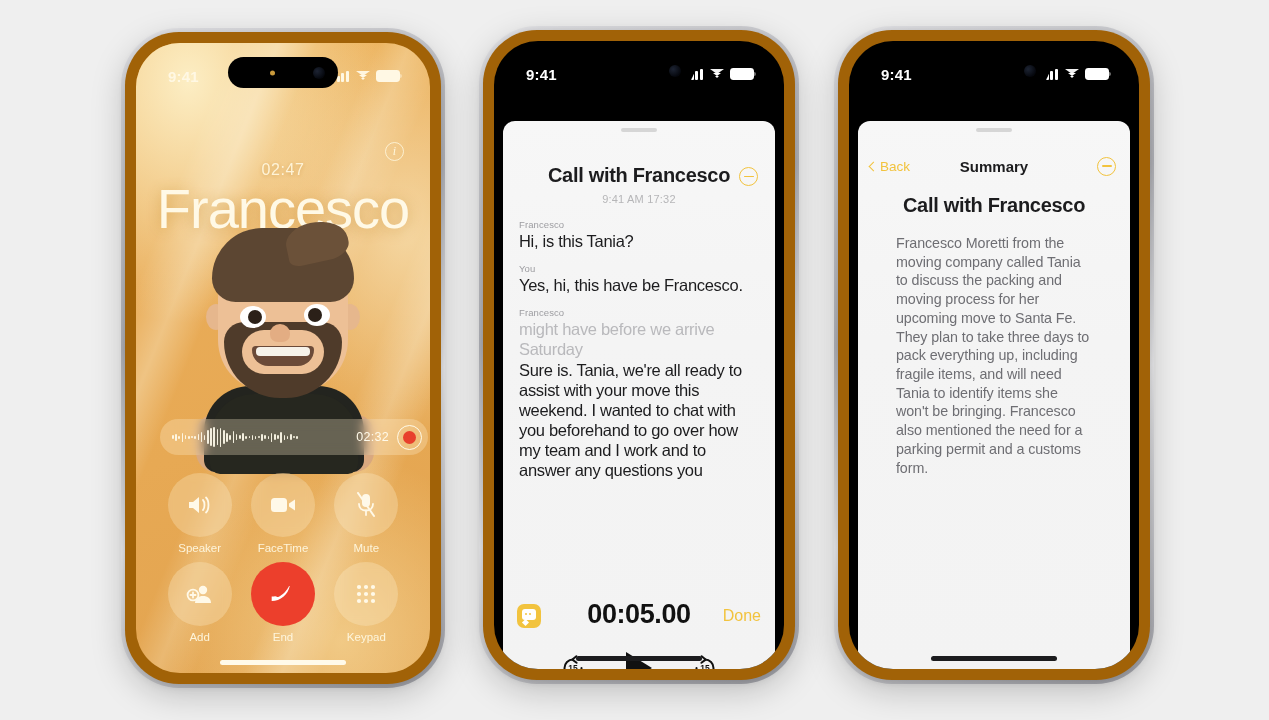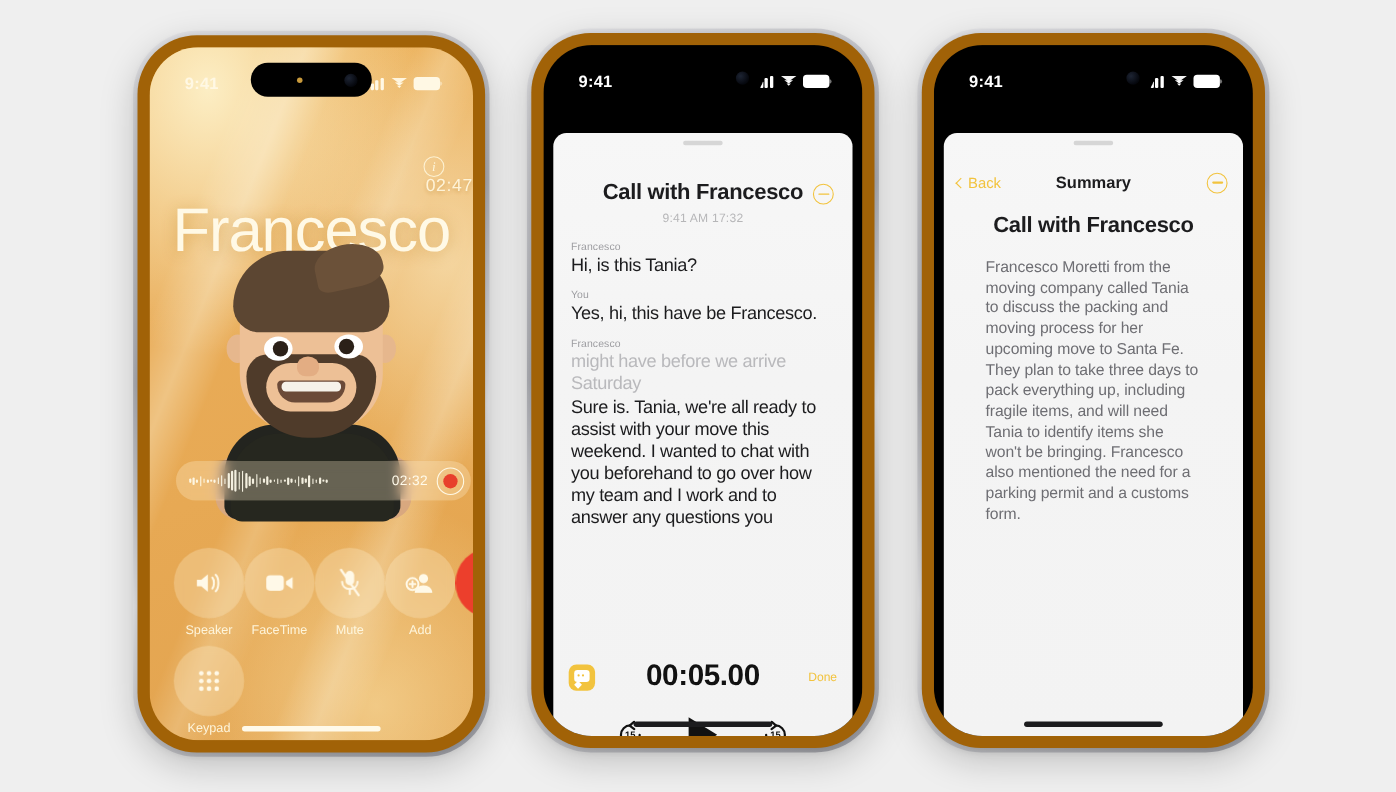--- a/index.html
+++ b/index.html
@@ -60,21 +60,21 @@
         radial-gradient(120% 70% at 18% 6%, rgba(255,248,214,.85), rgba(255,248,214,0) 55%),
         radial-gradient(90% 55% at 92% 30%, rgba(255,250,222,.55), rgba(255,250,222,0) 60%),
         radial-gradient(100% 50% at 70% 95%, rgba(255,238,186,.5), rgba(255,238,186,0) 60%),
         linear-gradient(160deg,#eeb55e 0%,#e9ac58 30%,#e7a954 58%,#e2a34f 100%);
       color:#fff8e4; }
   .sheen { position:absolute; inset:0; pointer-events:none; mix-blend-mode:screen; opacity:.55;
       background:
         linear-gradient(112deg, rgba(255,255,255,0) 18%, rgba(255,252,226,.55) 26%, rgba(255,255,255,0) 33%),
         linear-gradient(112deg, rgba(255,255,255,0) 44%, rgba(255,250,220,.4) 50%, rgba(255,255,255,0) 57%),
         linear-gradient(112deg, rgba(255,255,255,0) 66%, rgba(255,252,230,.45) 73%, rgba(255,255,255,0) 80%); }
-  .call-timer { position:absolute; top:118px; width:100%; text-align:right;
+  .call-timer { position:absolute; top:118px; width:100%; text-align:center;
                 font-size:16px; letter-spacing:.6px; color:#fff6dc; text-shadow:0 1px 4px rgba(170,110,20,.4); opacity:.95; }
   .caller-name { position:absolute; top:133px; width:100%; text-align:center;
                  font-size:56px; font-weight:400; letter-spacing:-1px; color:#fff9e6;
                  text-shadow:0 2px 14px rgba(190,125,25,.45); }
   .info-btn { position:absolute; top:99px; right:26px; width:19px; height:19px;
               border:1.5px solid rgba(255,250,226,.8); border-radius:50%;
               display:flex; align-items:center; justify-content:center;
               font-size:12px; font-style:italic; font-family:"Liberation Serif",serif;
               color:rgba(255,250,226,.92); }
 
@@ -111,22 +111,22 @@
   .rec-bar { position:absolute; left:24px; top:376px; width:268px; height:36px;
              border-radius:18px; background:rgba(255,240,205,.30);
              backdrop-filter:blur(6px); display:flex; align-items:center; padding:0 6px 0 12px; gap:8px; }
   .wave { flex:1; display:flex; align-items:center; gap:1.6px; height:22px; }
   .wave i { width:1.6px; background:rgba(255,252,235,.92); border-radius:1px; display:block; }
   .rec-time { font-size:12.5px; color:#fffaea; letter-spacing:.3px; }
   .rec-btn { width:25px; height:25px; border-radius:50%; border:1.8px solid rgba(255,252,235,.95);
              display:flex; align-items:center; justify-content:center; }
   .rec-btn span { width:13px; height:13px; border-radius:50%; background:#e8402c; display:block; }
 
-  .ctrls { position:absolute; left:0; right:0; top:455px; display:grid;
-           grid-template-columns:repeat(5,1fr); row-gap:8px; padding:0 22px; }
+  .ctrls { position:absolute; left:0; right:0; top:430px; display:grid;
+           grid-template-columns:repeat(3,1fr); row-gap:8px; padding:0 22px; }
   .ctrl { display:flex; flex-direction:column; align-items:center; gap:5px; }
   .ctrl .circ { width:64px; height:64px; border-radius:50%;
                 background:rgba(255,243,214,.28); backdrop-filter:blur(4px);
                 display:flex; align-items:center; justify-content:center; }
   .ctrl .circ.end { background:#ec3f2c; }
   .ctrl .lbl { font-size:11.5px; color:rgba(255,250,228,.92); }
   .ico { fill:#fff9e8; }
 
   
   .sheet { position:absolute; inset:0; background:#000; }
@@ -164,21 +164,21 @@
 
   .bottombar { position:absolute; left:0; right:0; bottom:36px; height:34px;
                display:flex; align-items:center; justify-content:space-between; padding:0 14px; }
   .msg-ico { width:24px; height:24px; border-radius:7px; background:#f2c33e; position:relative; }
   .msg-ico::after{content:"";position:absolute;left:5px;top:5px;width:14px;height:11px;
                   background:#fff;border-radius:3px;}
   .msg-ico::before{content:"";position:absolute;left:6px;bottom:3px;width:5px;height:5px;
                   background:#fff;transform:rotate(45deg);z-index:1;}
   .msg-dots{position:absolute;left:8px;top:9px;display:flex;gap:2px;z-index:2}
   .msg-dots i{width:2px;height:2px;border-radius:50%;background:#f2c33e;display:block}
-  .done-btn { font-size:11px; color:#f2c33e;padding-left:41px; }
+  .done-btn { font-size:16px; color:#f2c33e;padding-left:41px; }
 
   
   .navbar { position:relative; height:34px; display:flex; align-items:center;
             justify-content:center; margin-top:28px; }
   .nav-title { font-size:15px; font-weight:bold; color:#1c1c1e; }
   .back-btn { position:absolute; left:12px; display:flex; align-items:center; gap:3px;
               font-size:13.5px; color:#f2c33e; }
   .back-chev { width:7px; height:7px; border-left:1.8px solid #f2c33e;
                border-bottom:1.8px solid #f2c33e; transform:rotate(45deg); }
   .nav-badge { position:absolute; right:14px; width:19px; height:19px; border-radius:50%;

